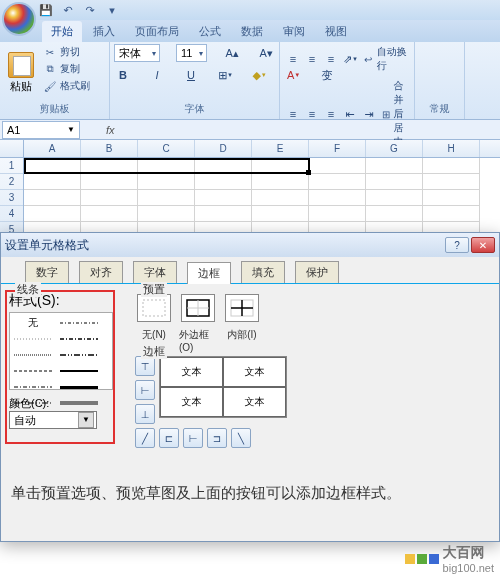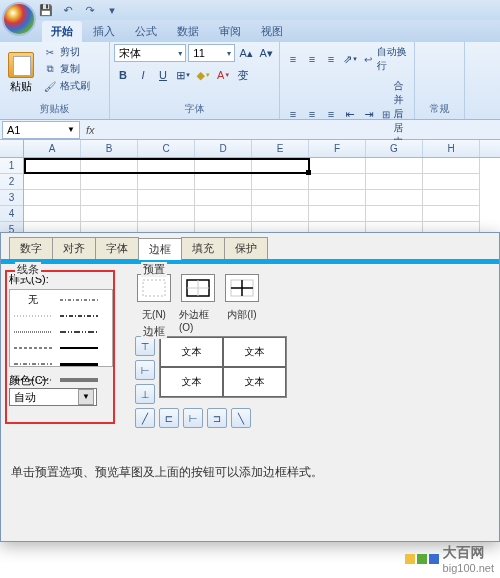--- a/index.html
+++ b/index.html
@@ -2,96 +2,97 @@
 <html><head>
 <meta charset="utf-8">
 <style>
 *{box-sizing:border-box;margin:0;padding:0;font-family:"Microsoft YaHei",SimSun,Arial,sans-serif}
 body{width:500px;height:578px;overflow:hidden;background:#fff;position:relative;font-size:11px}
 .qat{height:20px;background:linear-gradient(#d9e7f6,#c4dbf2);display:flex;align-items:center;padding-left:36px;gap:2px}
 .qat-btn{width:20px;height:18px;display:flex;align-items:center;justify-content:center;color:#3a5a8a}
 .office-btn{position:absolute;left:2px;top:2px;width:34px;height:34px;border-radius:50%;background:radial-gradient(circle at 30% 30%,#fff 0%,#f0c040 15%,#d43a3a 35%,#3a6ad4 55%,#5aaa3a 75%,#444 95%);border:2px solid #a8c2e0;z-index:5}
 .ribbon-tabs{height:22px;background:linear-gradient(#cfe0f4,#bdd5ee);display:flex;align-items:flex-end;padding-left:42px;gap:2px}
 .rtab{padding:3px 9px;color:#3b5a87;border-radius:3px 3px 0 0}
-.rtab.active{background:#e8f0fb;color:#15428b;font-weight:700}
+.rtab.active{background:#e8f0fb;color:#15428b;font-weight:400}
 .ribbon{height:78px;background:linear-gradient(#eaf2fb,#d7e6f7);border-bottom:1px solid #9db8d9;display:flex}
 .rgroup{border-right:1px solid #b8cee8;padding:2px 4px;display:flex;flex-direction:column;justify-content:space-between}
 .rgroup-label{text-align:center;color:#4a6a95;font-size:10px;padding:1px 0}
 .rgroup-body{flex:1;display:flex;gap:2px}
 .paste-big{width:34px;display:flex;flex-direction:column;align-items:center;justify-content:center;gap:1px}
 .paste-ico{width:26px;height:26px;background:linear-gradient(#f8d080,#e0a030);border:1px solid #c08020;border-radius:2px;position:relative}
 .paste-ico:after{content:"";position:absolute;left:4px;top:3px;width:16px;height:18px;background:#fff;border:1px solid #aaa}
 .smallcol{display:flex;flex-direction:column;gap:1px}
 .small-item{display:flex;align-items:center;gap:3px;padding:1px 3px;color:#2a4a7a;font-size:10px}
 .mini-ico{width:14px;height:14px;display:inline-flex;align-items:center;justify-content:center;color:#3a5a8a}
 .font-group{width:170px}
-.font-row{display:flex;gap:2px;align-items:center;margin-bottom:2px}
+.font-row{display:flex;gap:16px;align-items:center;margin-bottom:2px}
 .combo{background:#fff;border:1px solid #9db8d9;height:18px;padding:0 4px;display:flex;align-items:center;font-size:11px;gap:4px;position:relative}
 .combo:after{content:"▾";position:absolute;right:3px;color:#3a5a8a;font-size:8px}
 .tool-btn{min-width:18px;height:18px;border:1px solid transparent;display:flex;align-items:center;justify-content:center;color:#2a4a7a;font-size:11px;border-radius:2px}
 .tool-btn.drop:after{content:"▾";font-size:7px;margin-left:1px}
 .align-group{width:135px}
 .align-group .font-row{gap:1px}
 .normal-group{width:50px}
 .name-box-row{height:20px;background:#e8f0fb;border-bottom:1px solid #9db8d9;display:flex;align-items:center}
 .name-box{width:78px;height:18px;background:#fff;border:1px solid #9db8d9;margin:0 2px;padding:0 4px;display:flex;align-items:center;justify-content:space-between}
-.fx-area{display:flex;align-items:center;gap:6px;margin-left:4px;color:#555}
+.fx-area{display:flex;align-items:center;gap:6px;margin-left:24px;color:#555}
 .grid-area{position:relative;height:110px;overflow:hidden;background:#fff}
 .col-headers{height:18px;display:flex;background:linear-gradient(#f4f8fd,#e0ebf7);border-bottom:1px solid #9db8d9}
 .corner{width:24px;border-right:1px solid #9db8d9;background:linear-gradient(#f4f8fd,#e0ebf7)}
 .col-h{border-right:1px solid #c5d6ea;text-align:center;color:#3b5a87;line-height:17px;font-size:10px}
 .grid-rows{display:flex}
 .row-headers{width:24px;background:linear-gradient(#f4f8fd,#e0ebf7);border-right:1px solid #9db8d9}
 .row-h{height:16px;border-bottom:1px solid #c5d6ea;text-align:center;color:#3b5a87;font-size:10px;line-height:15px}
 .cells{position:relative;flex:1}
 .cell-row{display:flex;height:16px}
 .cell{border-right:1px solid #d4d4d4;border-bottom:1px solid #d4d4d4}
 .selection{position:absolute;left:0;top:0;width:286px;height:16px;border:2px solid #000;pointer-events:none}
 .selection:after{content:"";position:absolute;right:-3px;bottom:-3px;width:5px;height:5px;background:#000}
 .dialog{position:absolute;left:0;top:232px;width:500px;height:310px;background:#f0f0f0;border:1px solid #7a96b8;box-shadow:0 4px 16px rgba(0,0,0,.3);z-index:10}
 .dlg-title{height:24px;background:linear-gradient(#e8f0fb,#cdddf0);display:flex;align-items:center;justify-content:space-between;padding:0 4px;color:#1a3a6a;font-size:12px}
 .dlg-ctrls{display:flex;gap:2px}
 .dlg-ctrl{width:24px;height:16px;border:1px solid #8aa4c4;background:linear-gradient(#f4f8fd,#d8e6f5);display:flex;align-items:center;justify-content:center;font-size:10px;color:#2a4a7a;border-radius:2px}
 .dlg-ctrl.x{background:linear-gradient(#f0a0a0,#d04040);color:#fff;border-color:#a03030}
-.dlg-tabs{display:flex;padding:4px 8px 0;gap:0;border-bottom:5px solid #0ea5e9}
+.dlg-tabs{display:flex;padding:4px 24px 0;gap:11px;border-bottom:1px solid #0ea5e9}
 .dtab{padding:3px 10px;border:1px solid #999;border-bottom:none;background:#ece9d8;margin-right:-1px;font-size:11px;color:#333;position:relative}
 .dtab.active{background:#fff;z-index:1;top:1px}
 .dlg-body{padding:6px 8px;background:#f0f0f0;height:252px;position:relative}
 .fs{position:absolute}
 .fs-lbl{font-size:11px;color:#333;position:absolute;top:-7px;left:6px;background:#f0f0f0;padding:0 2px}
 .style-box{border:1px solid #aaa;padding:4px;display:flex;flex-wrap:wrap;gap:4px 8px;background:#fff}
 .line-cell{width:38px;height:12px;display:flex;align-items:center}
 .line-none{font-size:10px;text-align:center;width:100%}
 .redbox{position:absolute;left:4px;top:6px;width:110px;height:154px;border:2px solid #e03030;pointer-events:none}
 .color-combo{width:88px;height:18px;border:1px solid #7a7a7a;background:#fff;display:flex;align-items:center;padding:0 16px 0 4px;position:relative;font-size:11px}
 .color-combo:after{content:"▼";position:absolute;right:2px;font-size:8px;background:#e0e0e0;border:1px solid #999;width:14px;height:14px;text-align:center;line-height:13px}
 .preset-btn{width:38px;display:inline-flex;flex-direction:column;align-items:center;gap:6px;font-size:10px;color:#333}
 .preset-ico{width:34px;height:28px;border:1px solid #888;background:#fff;display:flex;align-items:center;justify-content:center}
 .border-preview{width:128px;height:62px;border:1px solid #888;background:#fff;display:grid;grid-template-columns:1fr 1fr;grid-template-rows:1fr 1fr}
 .bp-cell{border:1px solid #666;display:flex;align-items:center;justify-content:center;font-size:10px}
 .side-btn{width:20px;height:20px;border:1px solid #8aa4c4;background:linear-gradient(#f4f8fd,#d8e6f5);border-radius:2px;display:flex;align-items:center;justify-content:center;font-size:10px;color:#2a4a7a}
-.hint{font-size:12px;color:#333;position:absolute;left:10px;top:200px}
+.hint{font-size:15px;color:#333;position:absolute;left:10px;top:200px}
 .watermark{position:absolute;right:6px;bottom:4px;display:flex;align-items:center;gap:4px;color:#888;font-size:14px;z-index:20}
 .wm-logo{display:flex;gap:2px}
 .wm-sq{width:10px;height:10px}
 </style>
 </head>
 <body>
 
 <div class="qat">
   <div class="qat-btn">💾</div>
   <div class="qat-btn">↶</div>
   <div class="qat-btn">↷</div>
   <div class="qat-btn">▾</div>
 </div>
 <div class="office-btn"></div>
 
 <div class="ribbon-tabs">
   <div class="rtab active">开始</div>
   <div class="rtab">插入</div>
+  <div class="rtab">页面布局</div>
   <div class="rtab">公式</div>
   <div class="rtab">数据</div>
   <div class="rtab">审阅</div>
   <div class="rtab">视图</div>
 </div>
 
 <div class="ribbon">
   <div class="rgroup" style="width:110px">
     <div class="rgroup-body">
       <div class="paste-big">
@@ -260,34 +261,41 @@
           <div class="cell" style="width:57px"></div>
           <div class="cell" style="width:57px"></div>
           <div class="cell" style="width:57px"></div>
           <div class="cell" style="width:57px"></div>
         </div>
     </div>
   </div>
 </div>
 
 <div class="dialog">
+  <div class="dlg-title">
+    <span>设置单元格格式</span>
+    <div class="dlg-ctrls">
+      <div class="dlg-ctrl">?</div>
+      <div class="dlg-ctrl x">✕</div>
+    </div>
+  </div>
   <div class="dlg-tabs">
     <div class="dtab">数字</div>
     <div class="dtab">对齐</div>
     <div class="dtab">字体</div>
     <div class="dtab active">边框</div>
     <div class="dtab">填充</div>
     <div class="dtab">保护</div>
   </div>
   <div class="dlg-body">
     <div class="redbox"></div>
 
     <div class="fs" style="left:8px;top:0;width:104px">
       <span class="fs-lbl" style="top:-2px">线条</span>
-      <div style="margin-top:8px;font-size:11px">样式(S):</div>
+      <div style="margin-top:8px;font-size:14px">样式(S):</div>
       <div class="style-box" style="height:78px;margin-top:2px">
         <div class="line-cell">
             <span class="line-none">无</span>
           </div>
         <div class="line-cell">
             <svg width="38" height="2">
               <line x1="0" y1="1" x2="38" y2="1" stroke="#000" stroke-width="1" stroke-dasharray="3,2,1,2"></line>
             </svg>
           </div>
         <div class="line-cell">

